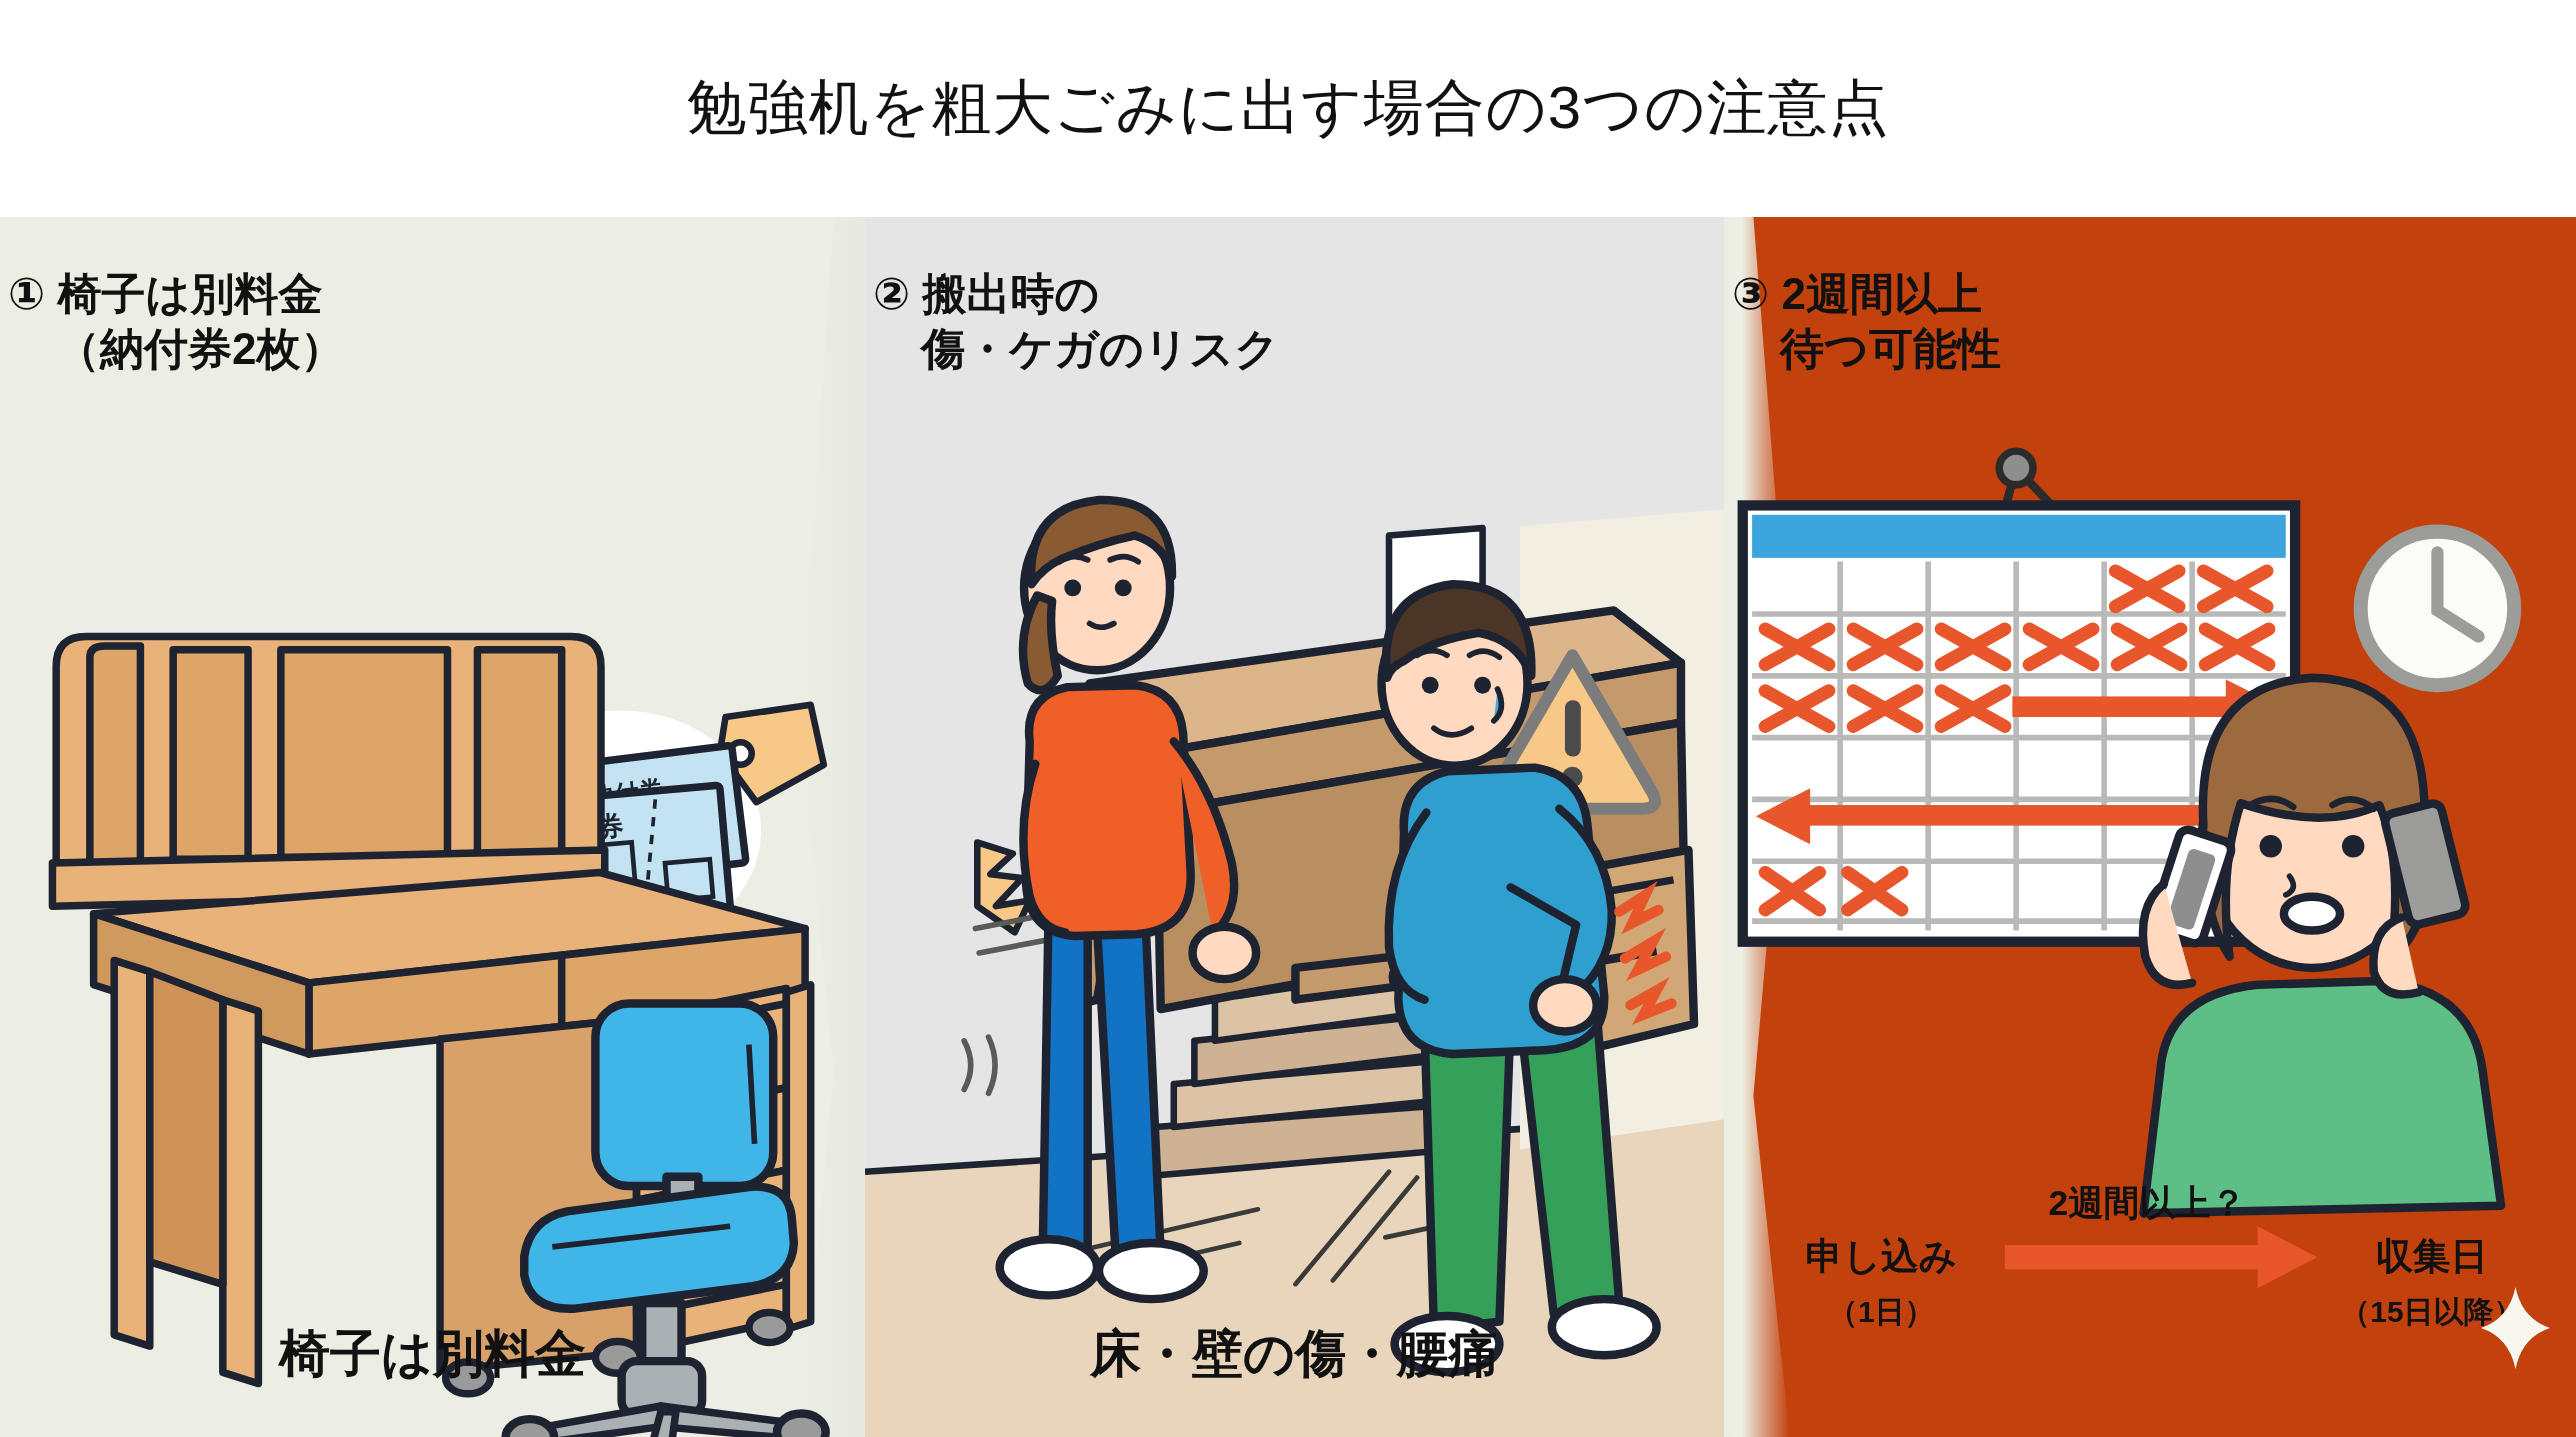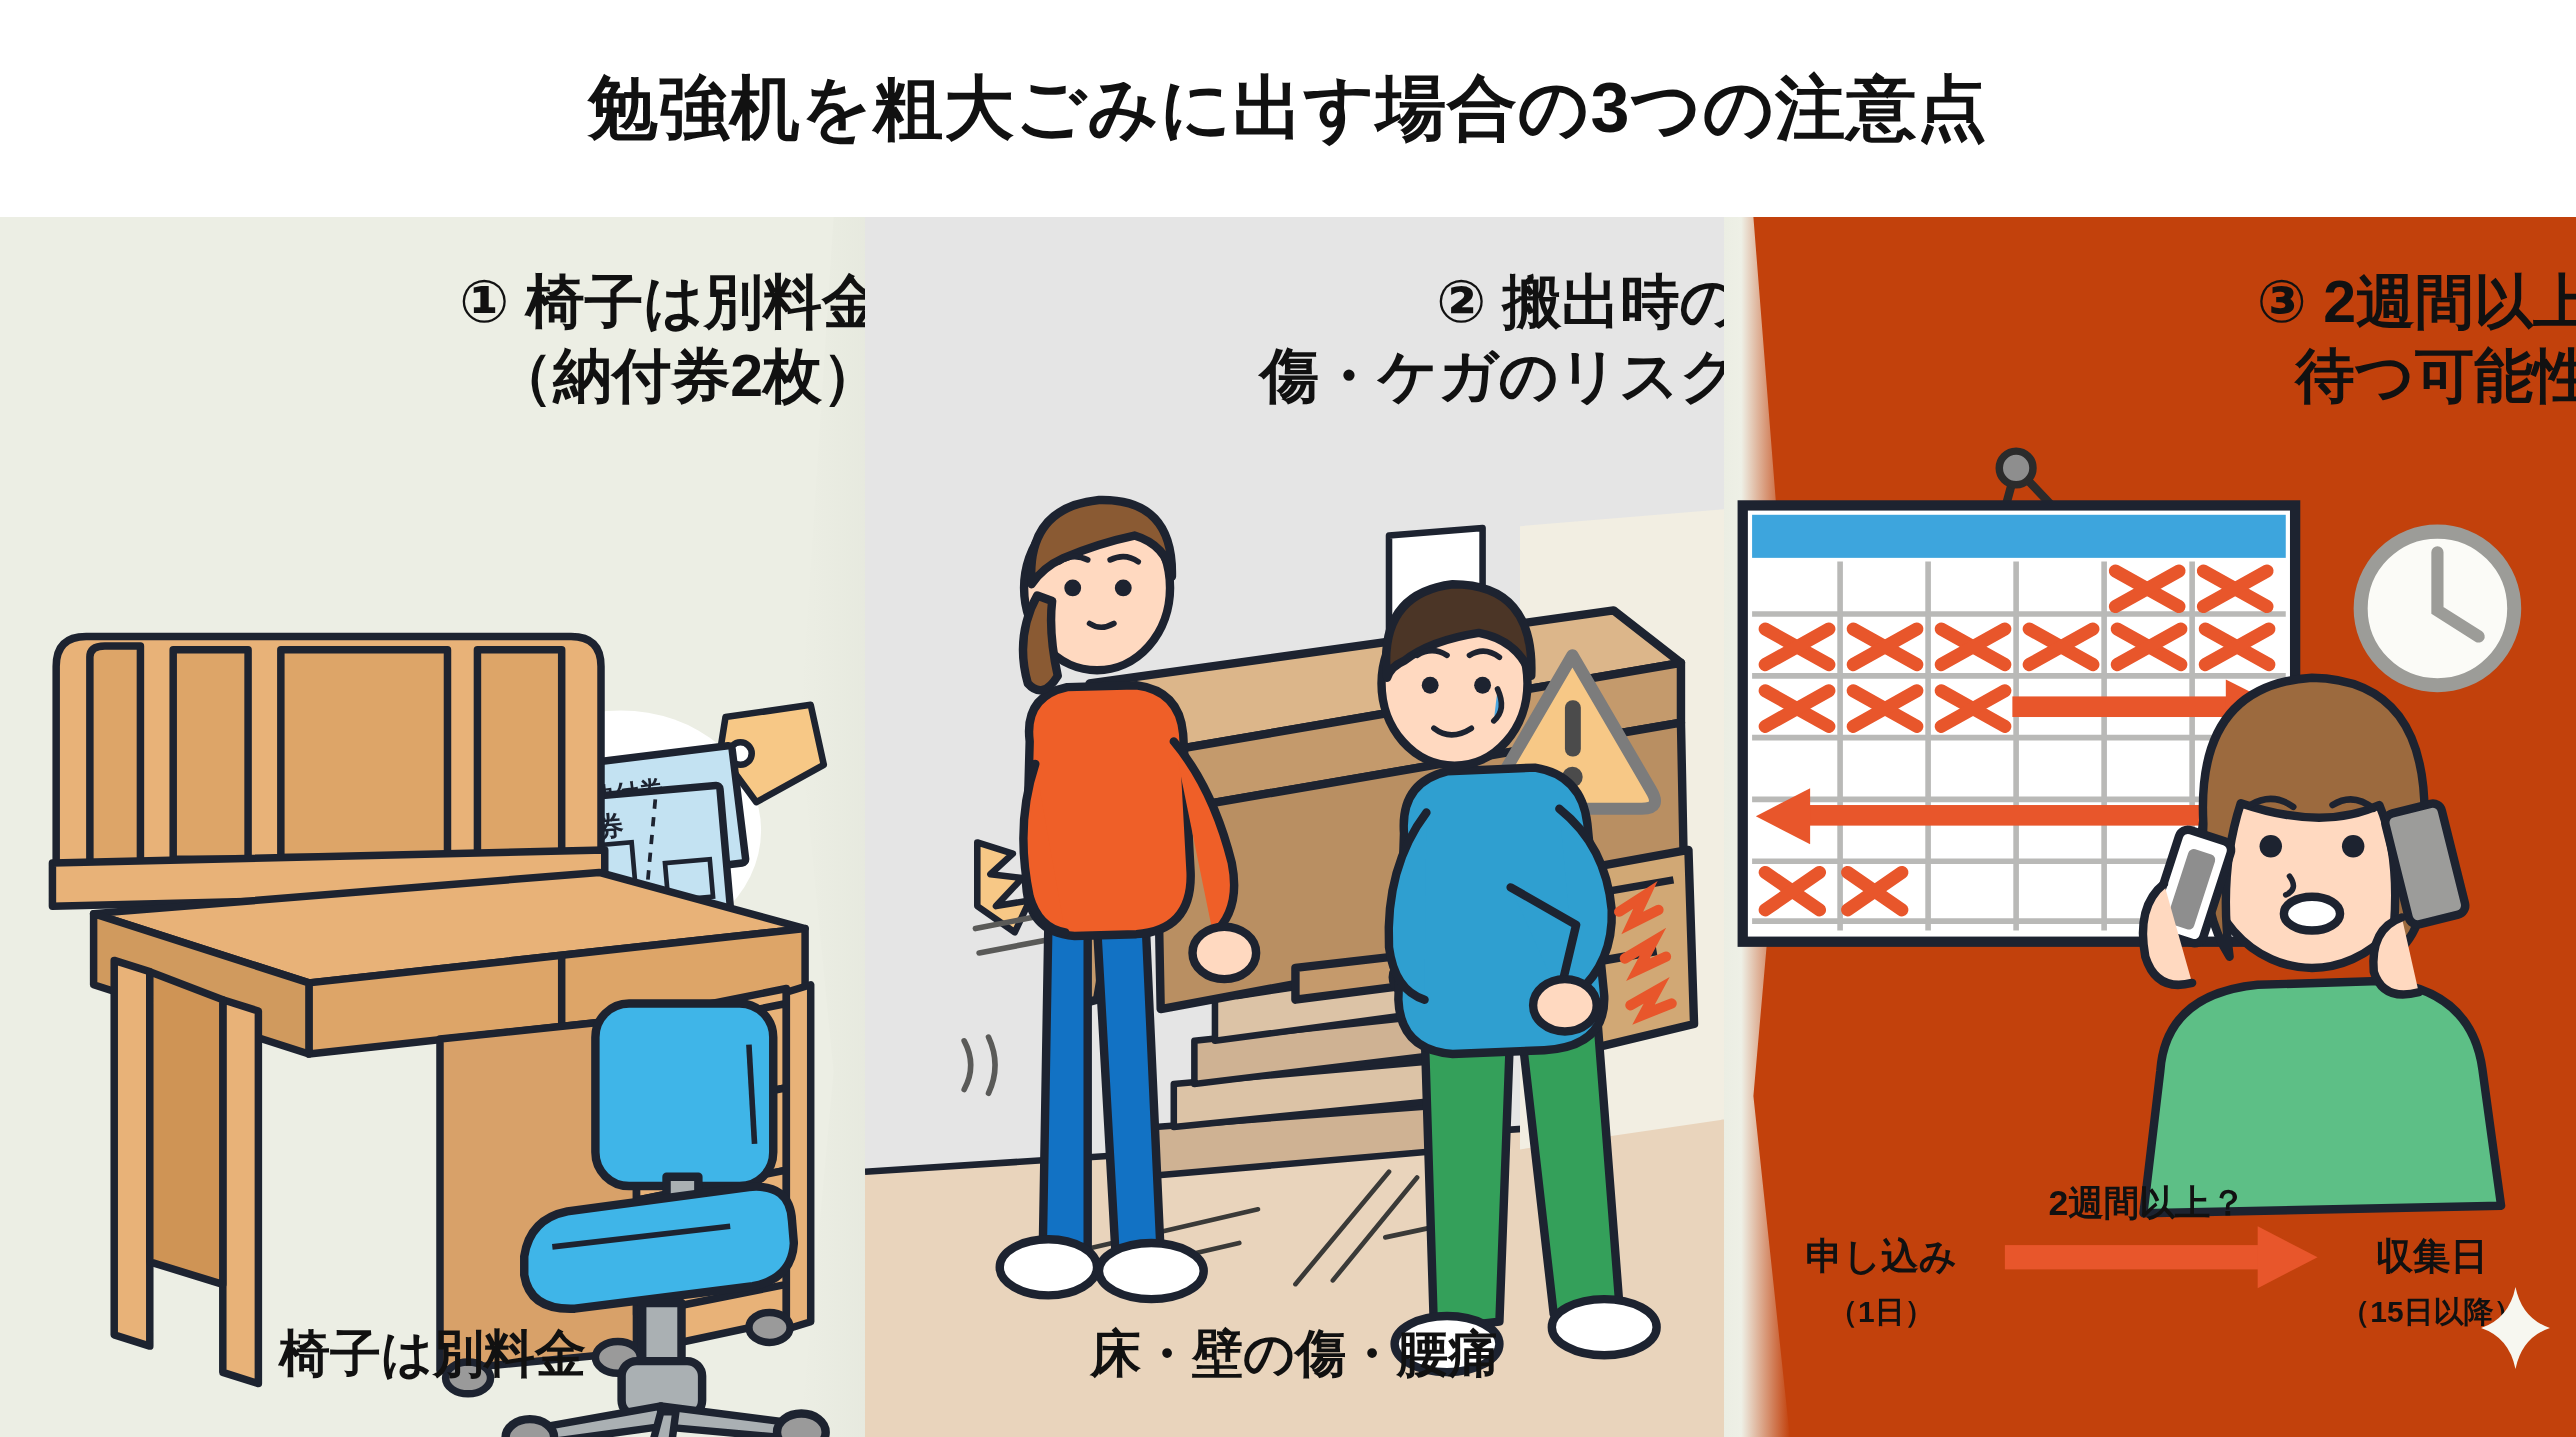--- a/index.html
+++ b/index.html
@@ -9,42 +9,42 @@
     background:#ffffff;
   }
   #root { position:relative; width:2576px; height:1438px; background:#fdfdfb; }
 
   
   .titlebar{
     position:absolute; left:0; top:0; width:2576px; height:217px;
     background:#ffffff; display:flex; align-items:center; justify-content:center;
   }
   .title{
-    font-size:70px; font-weight:bold; color:#111111; letter-spacing:0.9px;
+    font-size:60px; font-weight:normal; color:#111111; letter-spacing:0.9px;
     white-space:nowrap;
   }
 
   
   .panels{ position:absolute; left:0; top:217px; width:2576px; height:1221px; }
   .panel{ position:absolute; top:0; height:1221px; overflow:hidden; }
   #panel1{ left:0;    width:865px;  background:#eceee4; }
   #panel2{ left:865px; width:859px; background:#e5e5e5; }
   #panel3{ left:1724px; width:852px; background:#c2410c; }
 
   
   .divL{ position:absolute; left:-56px; top:0; width:122px; height:1221px;
      background:linear-gradient(90deg,#e3e6db 0%, #eef0e6 60%, rgba(246,242,230,0) 100%);
      clip-path:polygon(0 0,70% 0,100% 38%,70% 72%,100% 100%,0 100%); }
   .divR{ position:absolute; right:-47px; top:0; width:112px; height:1221px;
      background:linear-gradient(270deg,#e3e6db 0%, rgba(246,242,230,0) 100%);
      clip-path:polygon(100% 0,30% 0,0 42%,30% 70%,0 100%,100% 100%); }
 
   .panelHead{
-    position:absolute; left:16px; width:100%; top:49px; text-align:right;
-    color:#111; font-weight:bold; font-size:59px; line-height:1.25;
+    position:absolute; left:8px; width:100%; top:49px; text-align:left;
+    color:#111; font-weight:bold; font-size:44px; line-height:1.25;
   }
   .panelHead .l2{ display:block;margin-left:48px; }
 
   .caption{
     position:absolute; left:0; width:100%; bottom:49px; text-align:center;
     color:#111; font-weight:bold; font-size:51px;
   }
 
   
   .art{ position:absolute; left:0; top:0; width:100%; height:100%; }

